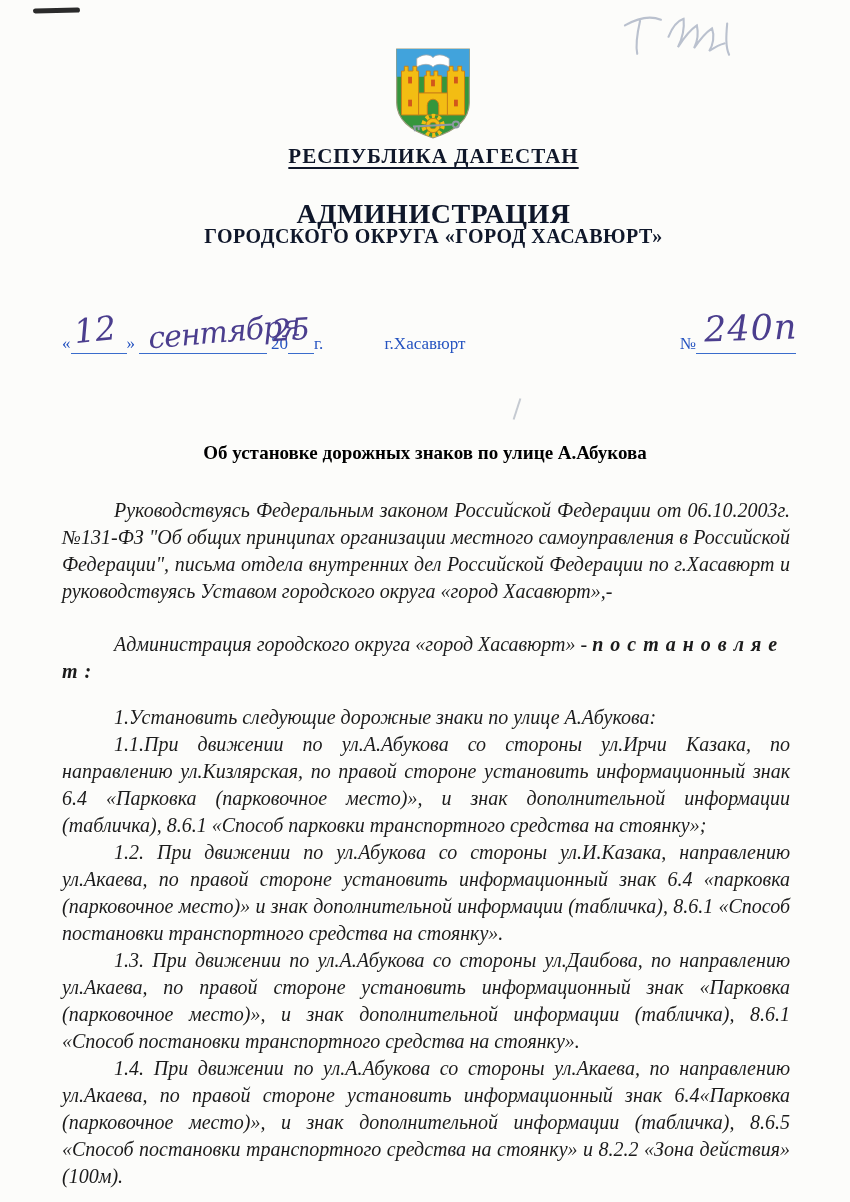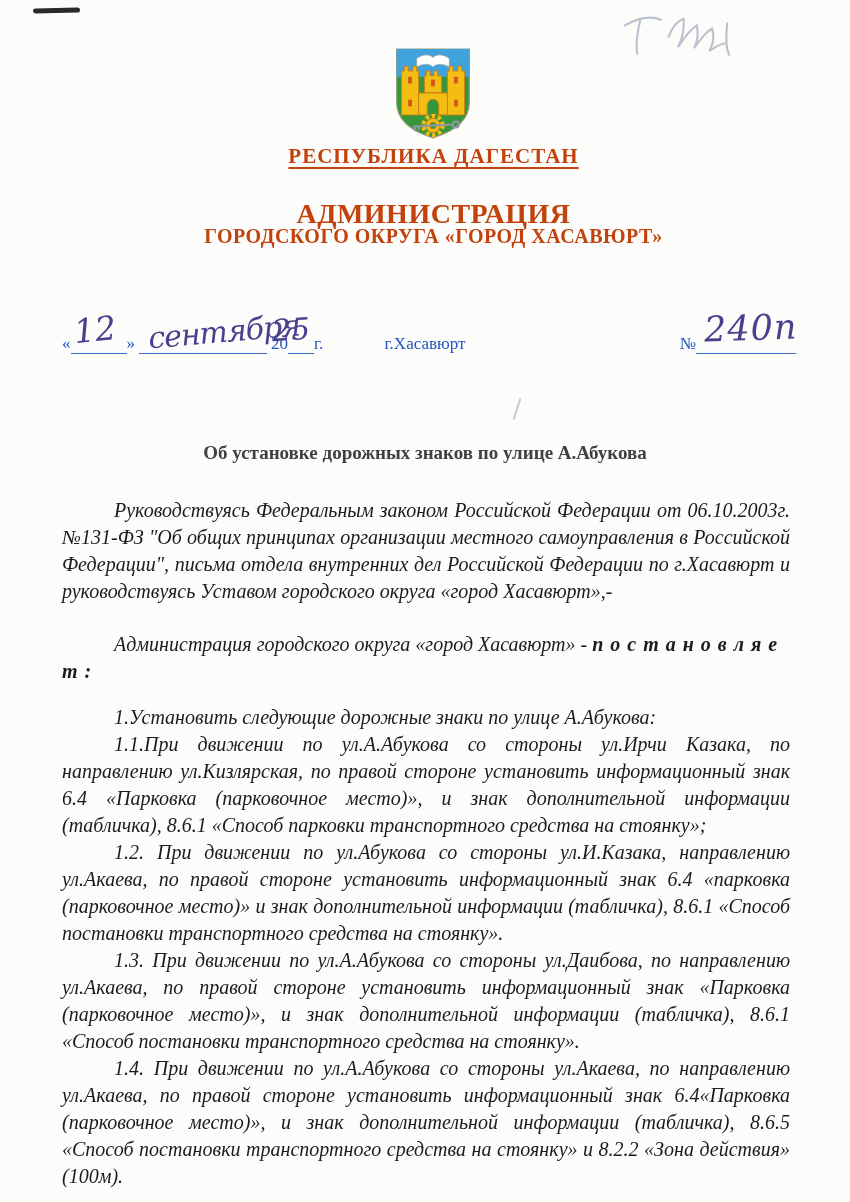--- a/index.html
+++ b/index.html
@@ -8,40 +8,40 @@
     background:#fcfcfa;overflow:hidden;
     font-family:"Liberation Serif","DejaVu Serif",serif;
   }
   
   .ink-dash{position:absolute;left:33px;top:8px;width:47px;height:5px;background:#2b2b2b;border-radius:3px;transform:rotate(-1.5deg);}
   .scribble{position:absolute;left:606px;top:4px;width:142px;height:58px;}
   .title-slash{position:absolute;left:516px;top:398px;width:2px;height:22px;background:#98a0ae;opacity:.55;transform:rotate(18deg);}
   
   .emblem{position:absolute;left:390px;top:45px;width:86px;height:96px;}
   
-  .h-blue{position:absolute;left:17px;right:0;text-align:center;font-weight:bold;color:#c2410c;}
+  .h-blue{position:absolute;left:17px;right:0;text-align:center;font-weight:bold;color:#0f172a;}
   .republic{top:144px;font-size:21px;letter-spacing:1px;text-decoration:underline;text-underline-offset:4px;text-decoration-thickness:2px;}
   .org1{top:198px;font-size:28px;letter-spacing:.5px;}
   .org2{top:225px;font-size:20px;letter-spacing:.5px;}
   .doctype{top:283px;font-size:21px;letter-spacing:3px;}
   
   .dateline{position:absolute;left:0;top:318px;width:100%;height:62px;}
   .pr{color:#2553c0;font-size:17px;}
   .blank{display:inline-block;height:18px;border-bottom:1.5px solid #3a6ccc;vertical-align:bottom;}
   .w56{width:56px;}.w128{width:128px;}.w26{width:26px;}.w100{width:100px;}
   .dl-left{position:absolute;left:62px;top:16px;white-space:nowrap;}
   .dl-city{position:absolute;left:0;right:0;top:16px;text-align:center;}
   .dl-num{position:absolute;left:680px;top:16px;white-space:nowrap;}
   .hw{position:absolute;font-style:italic;color:#4b3e8e;font-family:"DejaVu Serif",serif;white-space:nowrap;}
   .hw-day{left:74px;top:-8px;font-size:33px;transform:rotate(-6deg);}
   .hw-month{left:148px;top:-4px;font-size:30px;transform:rotate(-5deg);letter-spacing:-1px;}
   .hw-year{left:272px;top:-6px;font-size:30px;transform:rotate(-4deg);}
   .hw-number{left:704px;top:-10px;font-size:35px;transform:rotate(-2deg);letter-spacing:1px;}
   
-  .doc-title{position:absolute;left:0;right:0;top:442px;text-align:center;font-weight:bold;font-size:19px;color:#404040;}
+  .doc-title{position:absolute;left:0;right:0;top:442px;text-align:center;font-weight:bold;font-size:19px;color:#000000;}
   .body-text{position:absolute;left:62px;top:497px;width:728px;font-size:20px;line-height:27px;color:#1b1b1b;text-align:justify;}
   .body-text p{margin:0;text-indent:52px;font-style:italic;}
   .preamble{margin-bottom:26px !important;}
   .resolve{margin-bottom:19px !important;text-align:left;}
   .resolve-verb{font-weight:bold;letter-spacing:1px;}
 </style>
 </head>
 <body>
 
 <div class="page">

